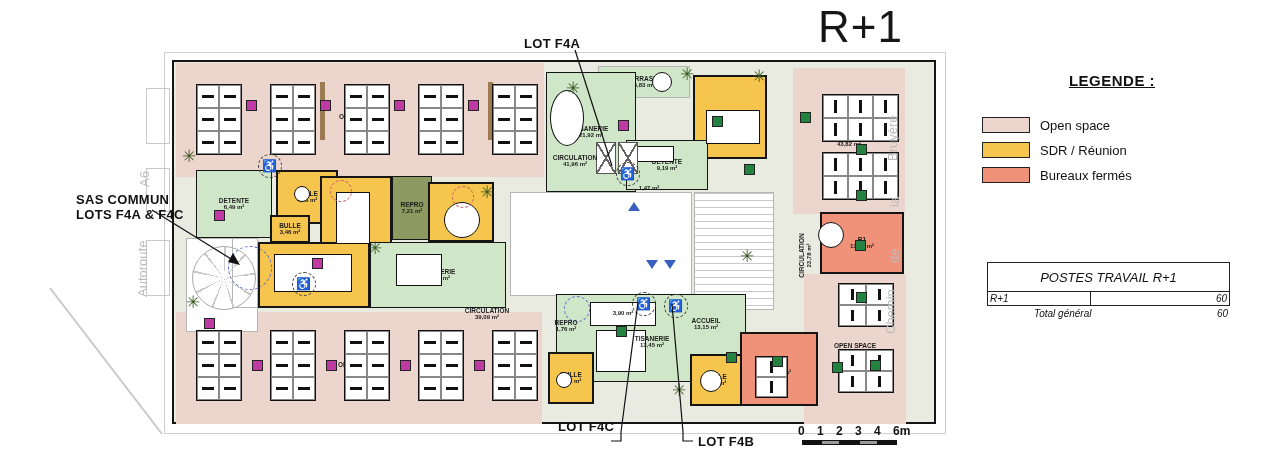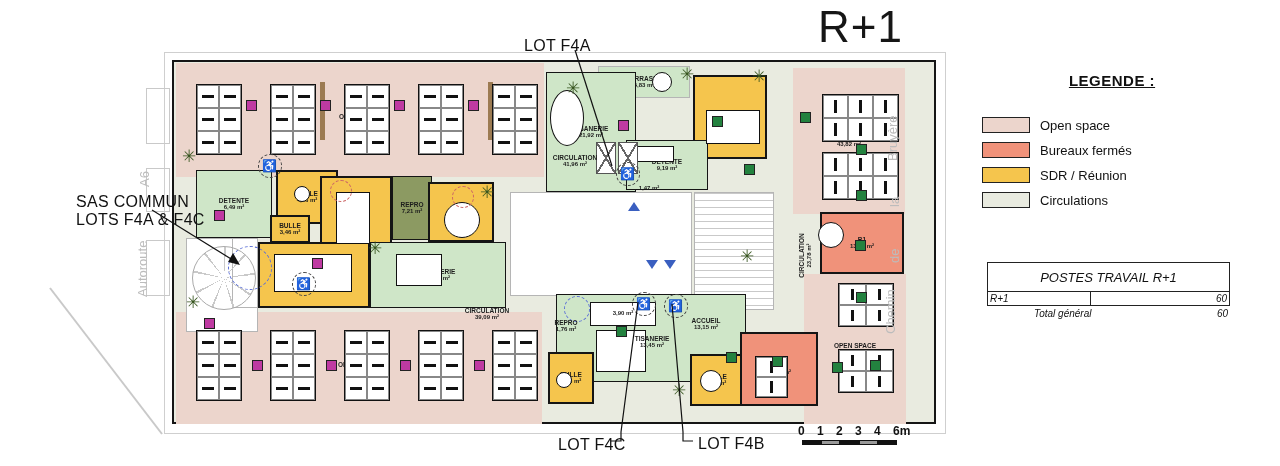--- a/index.html
+++ b/index.html
@@ -31,21 +31,21 @@
       align-items:center;justify-content:center;font-size:12px;color:#222;}
   .tri{position:absolute;width:0;height:0;border-left:6px solid transparent;border-right:6px solid transparent;}
   .tri.up{border-bottom:9px solid #3a5fc0;}
   .tri.down{border-top:9px solid #3a5fc0;}
   .arc{position:absolute;border-radius:50%;box-sizing:border-box;}
   .spiral{position:absolute;left:192px;top:246px;width:62px;height:62px;border:1.5px solid #aaa;border-radius:50%;
           background:repeating-conic-gradient(#c9c9c9 0deg 4deg,transparent 4deg 40deg);}
   .gbox{position:absolute;border:1.5px solid #c9c9c9;box-sizing:border-box;}
   
   .street{position:absolute;color:#bcbcbc;font-size:13px;white-space:nowrap;transform:rotate(-90deg);transform-origin:left bottom;}
-  .anno{position:absolute;font-size:16px;font-weight:normal;letter-spacing:.3px;line-height:1.15;white-space:nowrap;}
+  .anno{position:absolute;font-size:13px;font-weight:bold;letter-spacing:.3px;line-height:1.15;white-space:nowrap;}
   #title{position:absolute;left:818px;top:2px;font-size:44px;color:#161616;letter-spacing:1px;}
   
   #legend{position:absolute;left:982px;top:72px;width:260px;text-align:center;}
   #legend h3{margin:0 0 28px 0;font-size:15px;text-decoration:underline;letter-spacing:.5px;}
   .leg-row{display:flex;align-items:center;height:16px;margin-bottom:9px;}
   .leg-sw{width:48px;height:16px;border:1.5px solid #222;box-sizing:border-box;margin-right:10px;flex:none;}
   .leg-lb{font-size:13px;color:#111;}
   
   #wtable{position:absolute;left:987px;top:262px;width:243px;font-size:10px;font-style:italic;}
   #wtable .t-box{border:1.5px solid #222;}
@@ -438,41 +438,37 @@
   <path d="M672,304 L683,432 L683,441 L693,441" stroke="#111" stroke-width="1.2" fill="none"></path>
 </svg>
 
 <div id="title">R+1</div>
 
 <div class="anno" style="left:524px;top:37px;">LOT F4A</div>
 <div class="anno" style="left:76px;top:193px;">
   <div>SAS COMMUN</div>
   <div>LOTS F4A &amp; F4C</div>
 </div>
-<div class="anno" style="left:558px;top:436px;">LOT F4C</div>
+<div class="anno" style="left:558px;top:420px;">LOT F4C</div>
 <div class="anno" style="left:698px;top:435px;">LOT F4B</div>
 
 <div id="legend">
   <h3>LEGENDE :</h3>
   <div id="legend-items">
       <div class="leg-row">
         <div class="leg-sw" style="background: rgb(236, 213, 204);"></div>
         <div class="leg-lb">Open space</div>
       </div>
       <div class="leg-row">
+        <div class="leg-sw" style="background: rgb(245, 197, 77);"></div>
+        <div class="leg-lb">SDR / Réunion</div>
+      </div>
+      <div class="leg-row">
         <div class="leg-sw" style="background: rgb(240, 146, 122);"></div>
         <div class="leg-lb">Bureaux fermés</div>
-      </div>
-      <div class="leg-row">
-        <div class="leg-sw" style="background: rgb(245, 197, 77);"></div>
-        <div class="leg-lb">SDR / Réunion</div>
-      </div>
-      <div class="leg-row">
-        <div class="leg-sw" style="background: rgb(233, 235, 224);"></div>
-        <div class="leg-lb">Circulations</div>
       </div>
     </div>
 </div>
 
 <div id="wtable">
   <div class="t-box">
     <div class="t-title">POSTES TRAVAIL R+1</div>
     <div class="t-row">
       <div>R+1</div>
       <div>60</div>

